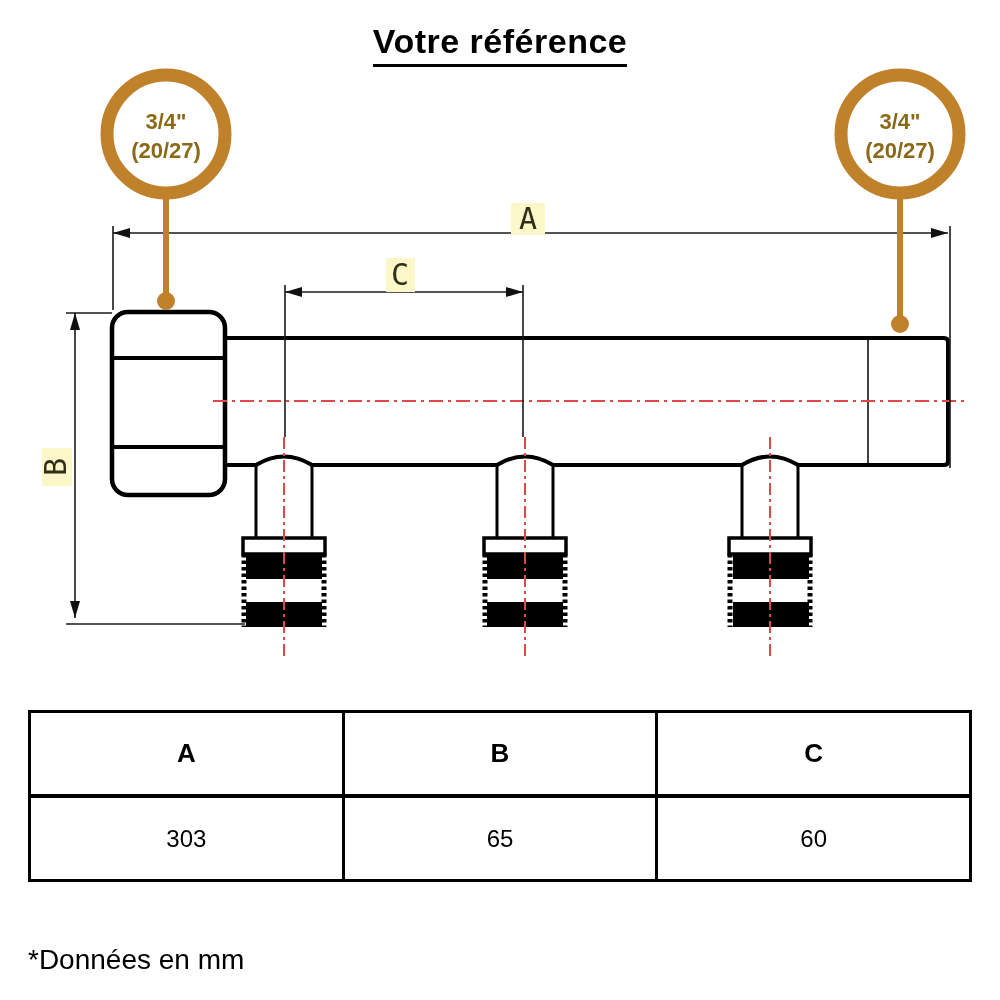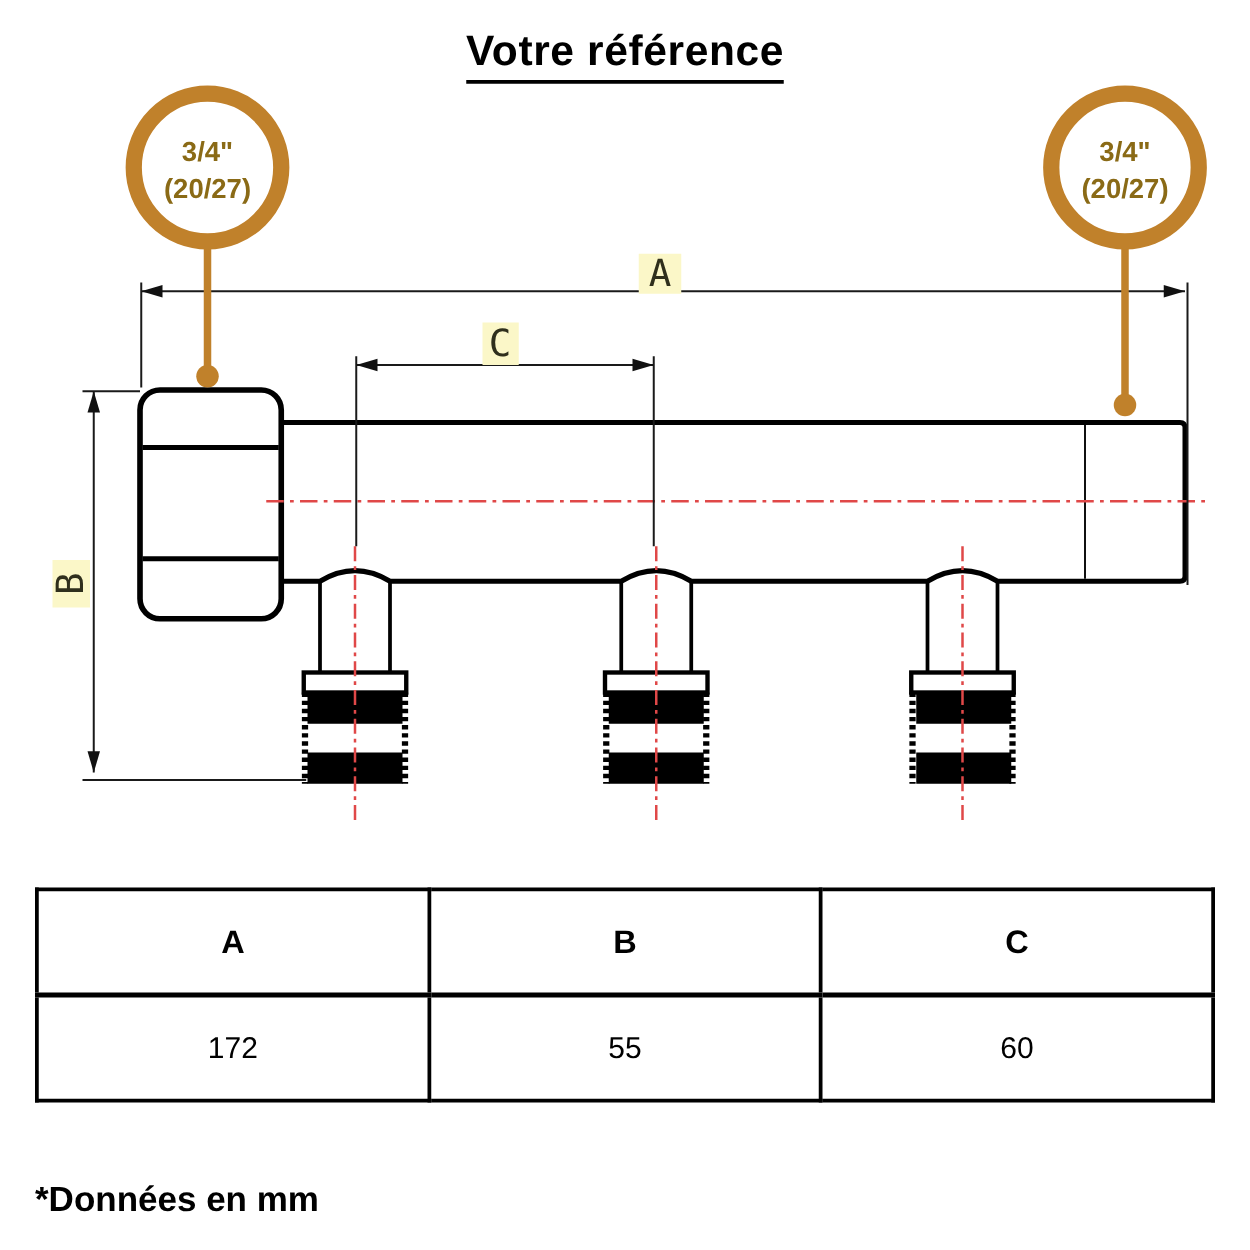--- a/index.html
+++ b/index.html
@@ -6,21 +6,21 @@
   #page{position:relative;width:1000px;height:1000px;background:#ffffff;overflow:hidden;
         font-family:"Liberation Sans", sans-serif;color:#000;}
   #title-wrap{position:absolute;top:22px;left:0;width:1000px;text-align:center;}
   #title-wrap span{display:inline-block;font-size:34px;font-weight:bold;
         border-bottom:3px solid #000;padding-bottom:3px;letter-spacing:0.5px;}
   #drawing{position:absolute;top:0;left:0;}
   #spec-table{position:absolute;left:28px;top:710px;width:944px;border-collapse:collapse;
         table-layout:fixed;text-align:center;}
   #spec-table td{border:3px solid #000;height:79px;font-size:24px;}
   #spec-table tr.head td{font-weight:bold;font-size:26px;border-bottom:4px solid #000;}
-  #footnote{position:absolute;left:28px;top:944px;font-size:28px;font-weight:bold;}
+  #footnote{position:absolute;left:28px;top:944px;font-size:28px;font-weight:normal;}
   .dimlabel{font-family:"DejaVu Sans Mono", monospace;font-size:30px;fill:#2f2f1c;}
   .badgetext{font-family:"Liberation Sans", sans-serif;font-weight:bold;font-size:22px;fill:#8a6a16;}
 </style>
 </head>
 <body>
 
 <div id="page">
 
   <div id="title-wrap">
     <span>Votre référence</span>
@@ -120,22 +120,22 @@
   </svg>
 
   <table id="spec-table">
     <tbody>
       <tr class="head">
         <td>A</td>
         <td>B</td>
         <td>C</td>
       </tr>
       <tr>
-        <td>172</td>
-        <td>55</td>
+        <td>303</td>
+        <td>65</td>
         <td>60</td>
       </tr>
     </tbody>
   </table>
 
   <div id="footnote">*Données en mm</div>
 
 </div>
 
 </body></html>

